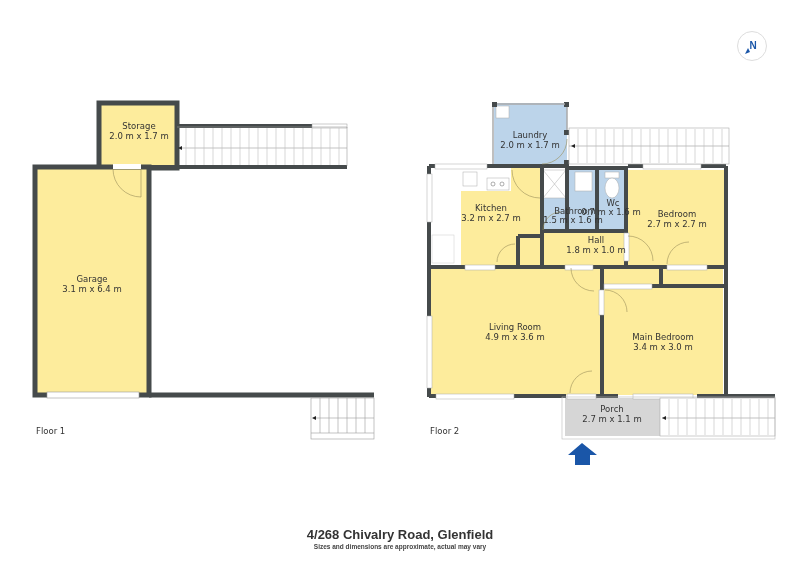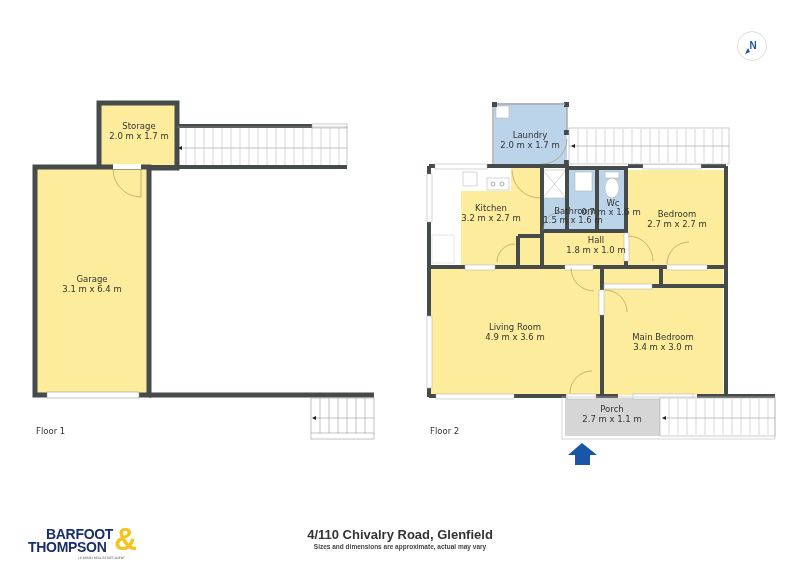--- a/index.html
+++ b/index.html
@@ -258,21 +258,15 @@
 </svg>
 
 <div class="compass">
   <svg width="28" height="28" viewBox="0 0 28 28">
     <text x="15" y="17" font-family="Liberation Sans, sans-serif" font-weight="bold" font-size="10" fill="#1a56a8" text-anchor="middle">N</text>
     <polygon points="7,22 10,16 12,20" fill="#1a56a8"></polygon>
   </svg>
 </div>
 
 <div class="footer">
-  <div class="logo">
-    <span class="l1">BARFOOT</span>
-    <span class="l2">THOMPSON</span>
-    <span class="amp">&amp;</span>
-    <span class="tag">LICENSED REAL ESTATE AGENT</span>
-  </div>
-  <div class="addr">4/110 Chivalry Road, Glenfield</div>
+  <div class="addr">4/268 Chivalry Road, Glenfield</div>
   <div class="disc">Sizes and dimensions are approximate, actual may vary</div>
 </div>
 
 </body></html>

